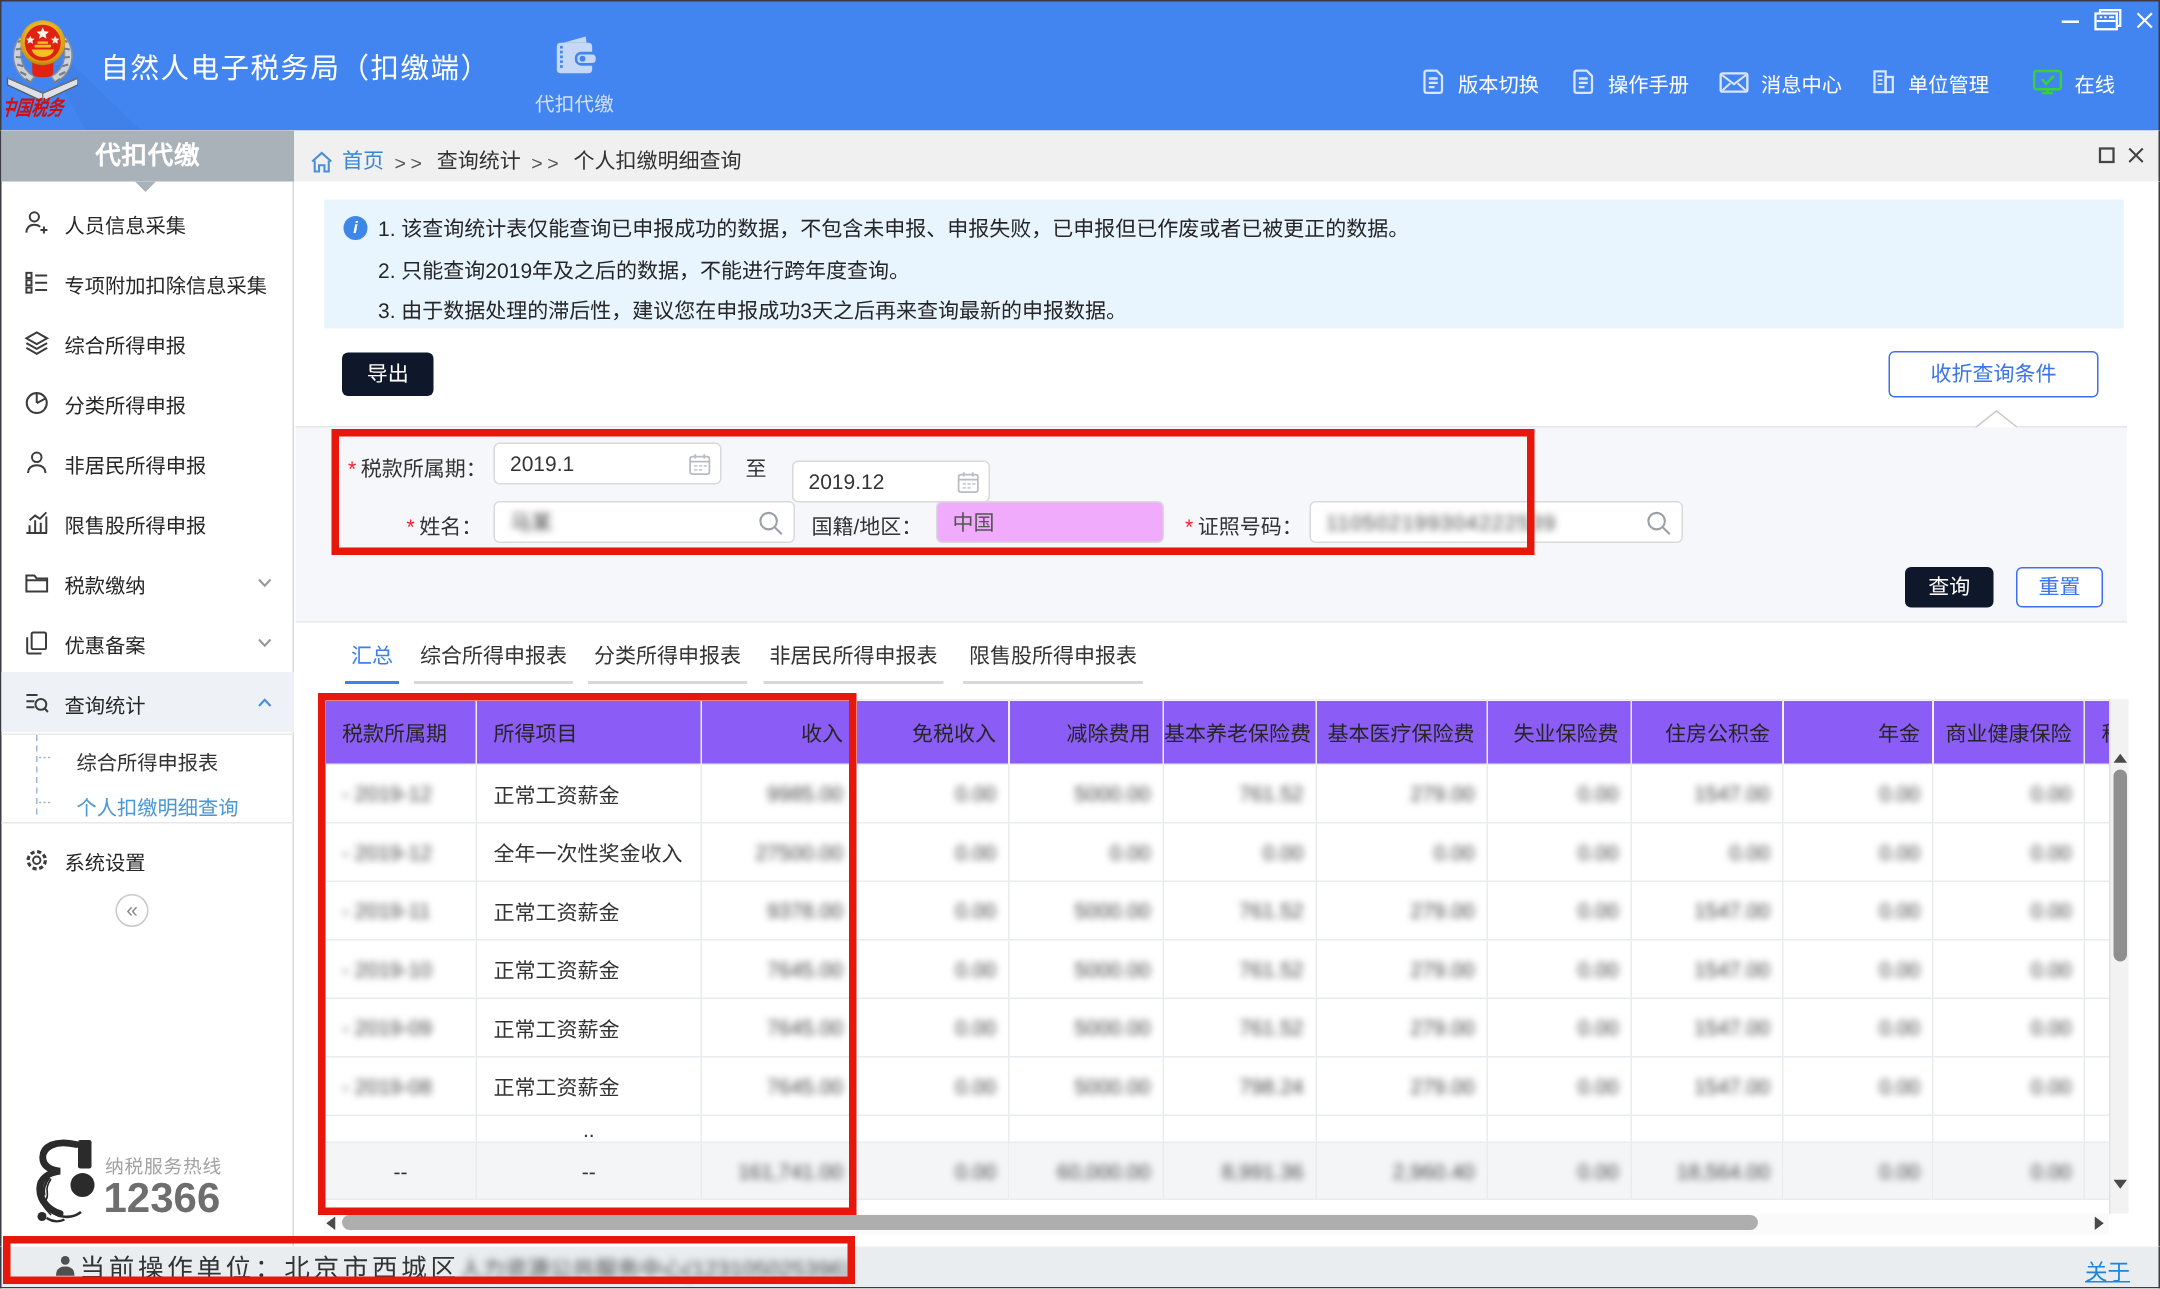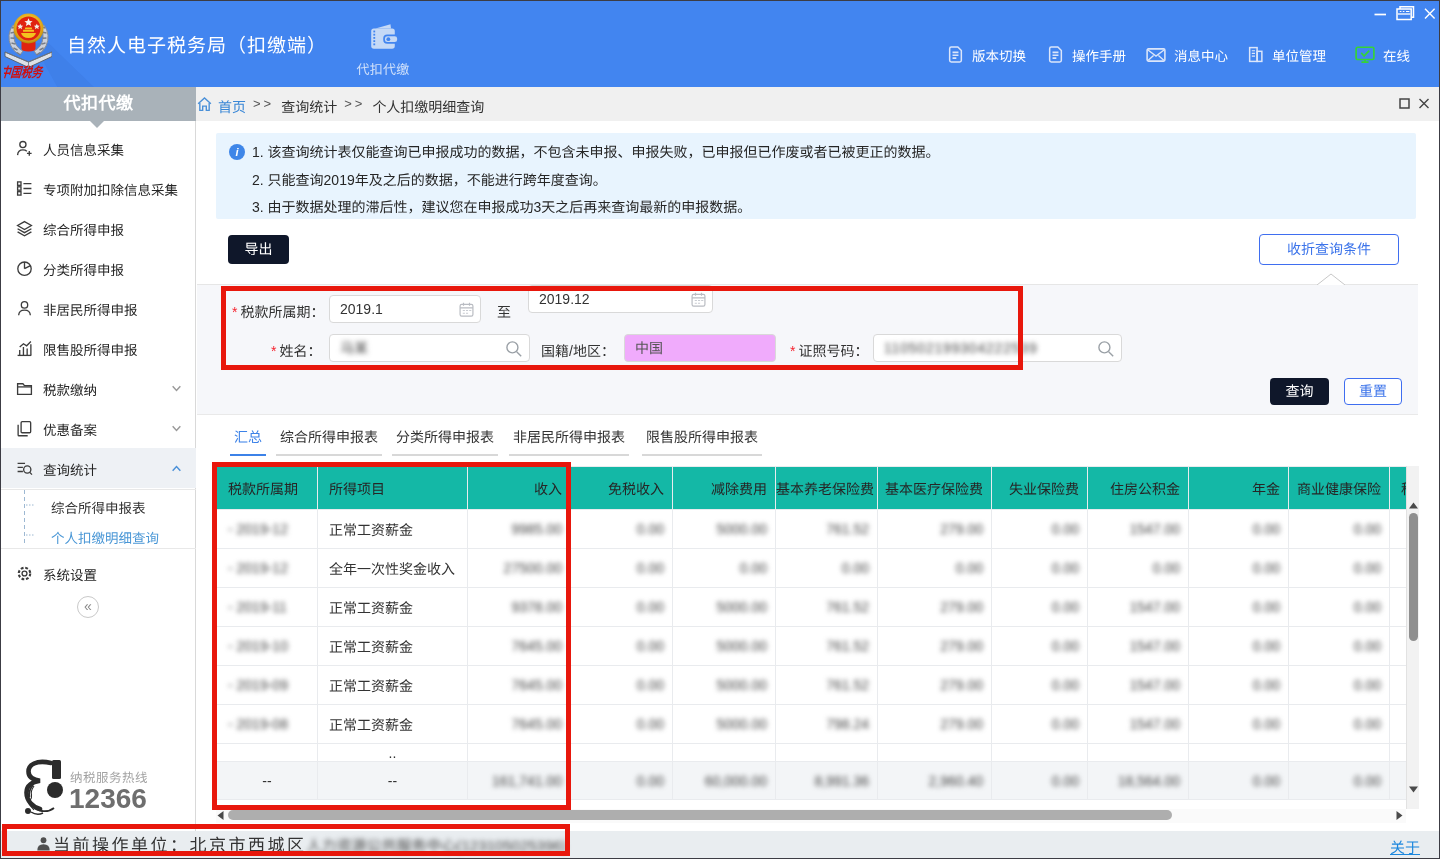--- a/index.html
+++ b/index.html
@@ -20,21 +20,21 @@
 .mitem svg.ico{position:absolute;left:15px;top:12px}
 .mitem .t{position:absolute;left:42px;top:11px;font-size:13.5px;color:#262626;white-space:nowrap}
 .mitem svg.chev{position:absolute;right:14px;top:15px}
 #submenu{position:absolute;left:0;top:402px;width:195px;height:60px;border-top:1px solid #e8e8e8;border-bottom:1px solid #e8e8e8}
 .sitem{position:absolute;left:0;width:195px;height:30px;font-size:13.5px}
 .sitem .t{position:absolute;left:50px;top:7px}
 #collapse{position:absolute;left:76px;top:509px;width:22px;height:22px;border:1px solid #c9c9c9;border-radius:50%;color:#8a8a8a;text-align:center;line-height:19px;font-size:14px}
 #hotline{position:absolute;left:0px;top:660px;width:195px;height:84px}
 
 #crumb{position:absolute;left:196px;top:87px;width:1244px;height:34px;background:#f0f0f0;border-right:1px solid #3c3c44}
-#crumb .bc{position:absolute;left:0;top:9px;display:flex;gap:5px;font-size:14px;color:#333;align-items:flex-start;white-space:nowrap}
+#crumb .bc{position:absolute;left:10px;top:9px;display:flex;gap:5px;font-size:14px;color:#333;align-items:flex-end;white-space:nowrap}
 #crumb .sep{color:#555;font-size:13px;letter-spacing:3px;margin:0 2px}
 
 #main{position:absolute;left:197px;top:121px;width:1243px;height:710px;background:#fff;border-right:1px solid #3c3c44}
 #infobox{position:absolute;left:19px;top:12px;width:1200px;height:86px;background:#e8f4fe;border-radius:2px}
 #infobox .ic{position:absolute;left:13px;top:11px;width:16px;height:16px;border-radius:50%;background:#3e86e8;color:#fff;font-size:11px;font-weight:bold;text-align:center;line-height:16px;font-style:italic}
 #infobox .tx{position:absolute;left:36px;top:6px;font-size:14px;color:#262626;line-height:27.5px}
 .btn{position:absolute;border-radius:4px;font-size:14px;text-align:center}
 .btn.fill{background:#0f172a;color:#fff}
 .btn.line{background:#fff;border:1px solid #3f6ef0;color:#3c74ea}
 #formarea{position:absolute;left:0;top:163px;width:1221px;height:131px;background:#f6f7fa;border-bottom:1px solid #e9e9e9}
@@ -45,21 +45,21 @@
 .star{color:#f5222d;margin-right:3px}
 .blur1{filter:blur(2.6px);color:#444}
 .blur2{filter:blur(2.5px);color:#4a4a4a;letter-spacing:normal}
 
 #tabs{position:absolute;left:33px;top:305px;height:30px;display:flex}
 .tab{font-size:14px;padding:0 4px 8px 4px;border-bottom:2px solid #d8d8d8;color:#333;white-space:nowrap}
 .tab.on{color:#3c82e8;border-bottom-color:#3c82e8}
 
 #tbl{position:absolute;left:19px;top:345px;width:1190px;border-collapse:collapse;table-layout:fixed;font-size:14px}
 #tbl td{border:1px solid #e9ebee;overflow:hidden;white-space:nowrap;padding:0}
-#tbl tr.h td{background:#14b8a6;height:43px;color:#262626}
+#tbl tr.h td{background:#8b5cf6;height:43px;color:#262626}
 #tbl tr.b td{background:#fff;height:39px}
 #tbl tr.p td{background:#fff;height:18px;border-bottom:none}
 #tbl tr.s td{background:#f3f5f7;height:38px}
 .cl{padding-left:11px!important}
 .cr{text-align:right;padding-right:8px!important}
 .cc{text-align:center}
 
 #vsb{position:absolute;left:1209px;top:345px;width:13px;height:343px;background:#f2f2f2;border-left:1px solid #e2e2e2}
 #vsb .th{position:absolute;left:2px;top:47px;width:9px;height:128px;background:#8f8f8f;border-radius:4.5px}
 #hsb{position:absolute;left:19px;top:688px;width:1190px;height:14px;background:#fafafa}
@@ -315,21 +315,21 @@
       <polygon points="1,12 15,1 29,12" fill="#fff"></polygon>
       <path d="M1,12 L15,1 L29,12" fill="none" stroke="#c8c8c8" stroke-width="1"></path>
     </svg>
 <div class="lab" style="left:35px;top:180px"><span class="star">*</span>税款所属期：</div>
 <div class="inp" style="left:132px;top:174px;width:152px">2019.1<svg width="15" height="15" viewBox="0 0 14 14" style="position:absolute;right:6px;top:6px">
         <rect x="1" y="2.2" width="12" height="11" rx="1.5" fill="none" stroke="#b9bcc2" stroke-width="1.1"></rect>
         <path d="M1,5.4 h12 M4.2,0.8 v2.6 M9.8,0.8 v2.6" stroke="#b9bcc2" stroke-width="1.1" fill="none"></path>
         <path d="M3.5,8 h2 M6.5,8 h2 M9.5,8 h2 M3.5,10.5 h2 M6.5,10.5 h2" stroke="#c9ccd2" stroke-width="1" fill="none"></path>
       </svg></div>
 <div class="lab" style="left:300px;top:180px">至</div>
-<div class="inp" style="left:331px;top:164px;width:185px">2019.12<svg width="15" height="15" viewBox="0 0 14 14" style="position:absolute;right:6px;top:6px">
+<div class="inp" style="left:331px;top:186px;width:132px">2019.12<svg width="15" height="15" viewBox="0 0 14 14" style="position:absolute;right:6px;top:6px">
         <rect x="1" y="2.2" width="12" height="11" rx="1.5" fill="none" stroke="#b9bcc2" stroke-width="1.1"></rect>
         <path d="M1,5.4 h12 M4.2,0.8 v2.6 M9.8,0.8 v2.6" stroke="#b9bcc2" stroke-width="1.1" fill="none"></path>
         <path d="M3.5,8 h2 M6.5,8 h2 M9.5,8 h2 M3.5,10.5 h2 M6.5,10.5 h2" stroke="#c9ccd2" stroke-width="1" fill="none"></path>
       </svg></div>
 <div class="lab" style="left:74px;top:219px"><span class="star">*</span>姓名：</div>
 <div class="inp" style="left:132px;top:213px;width:201px"><span class="blur1">马某</span><svg width="18" height="18" viewBox="0 0 17 17" style="position:absolute;right:6px;top:5px">
         <circle cx="7" cy="7" r="5.2" fill="none" stroke="#9aa0a6" stroke-width="1.3"></circle>
         <path d="M11,11 L15.3,15.3" stroke="#9aa0a6" stroke-width="1.3"></path>
       </svg></div>
 <div class="lab" style="left:344px;top:219px">国籍/地区：</div>

